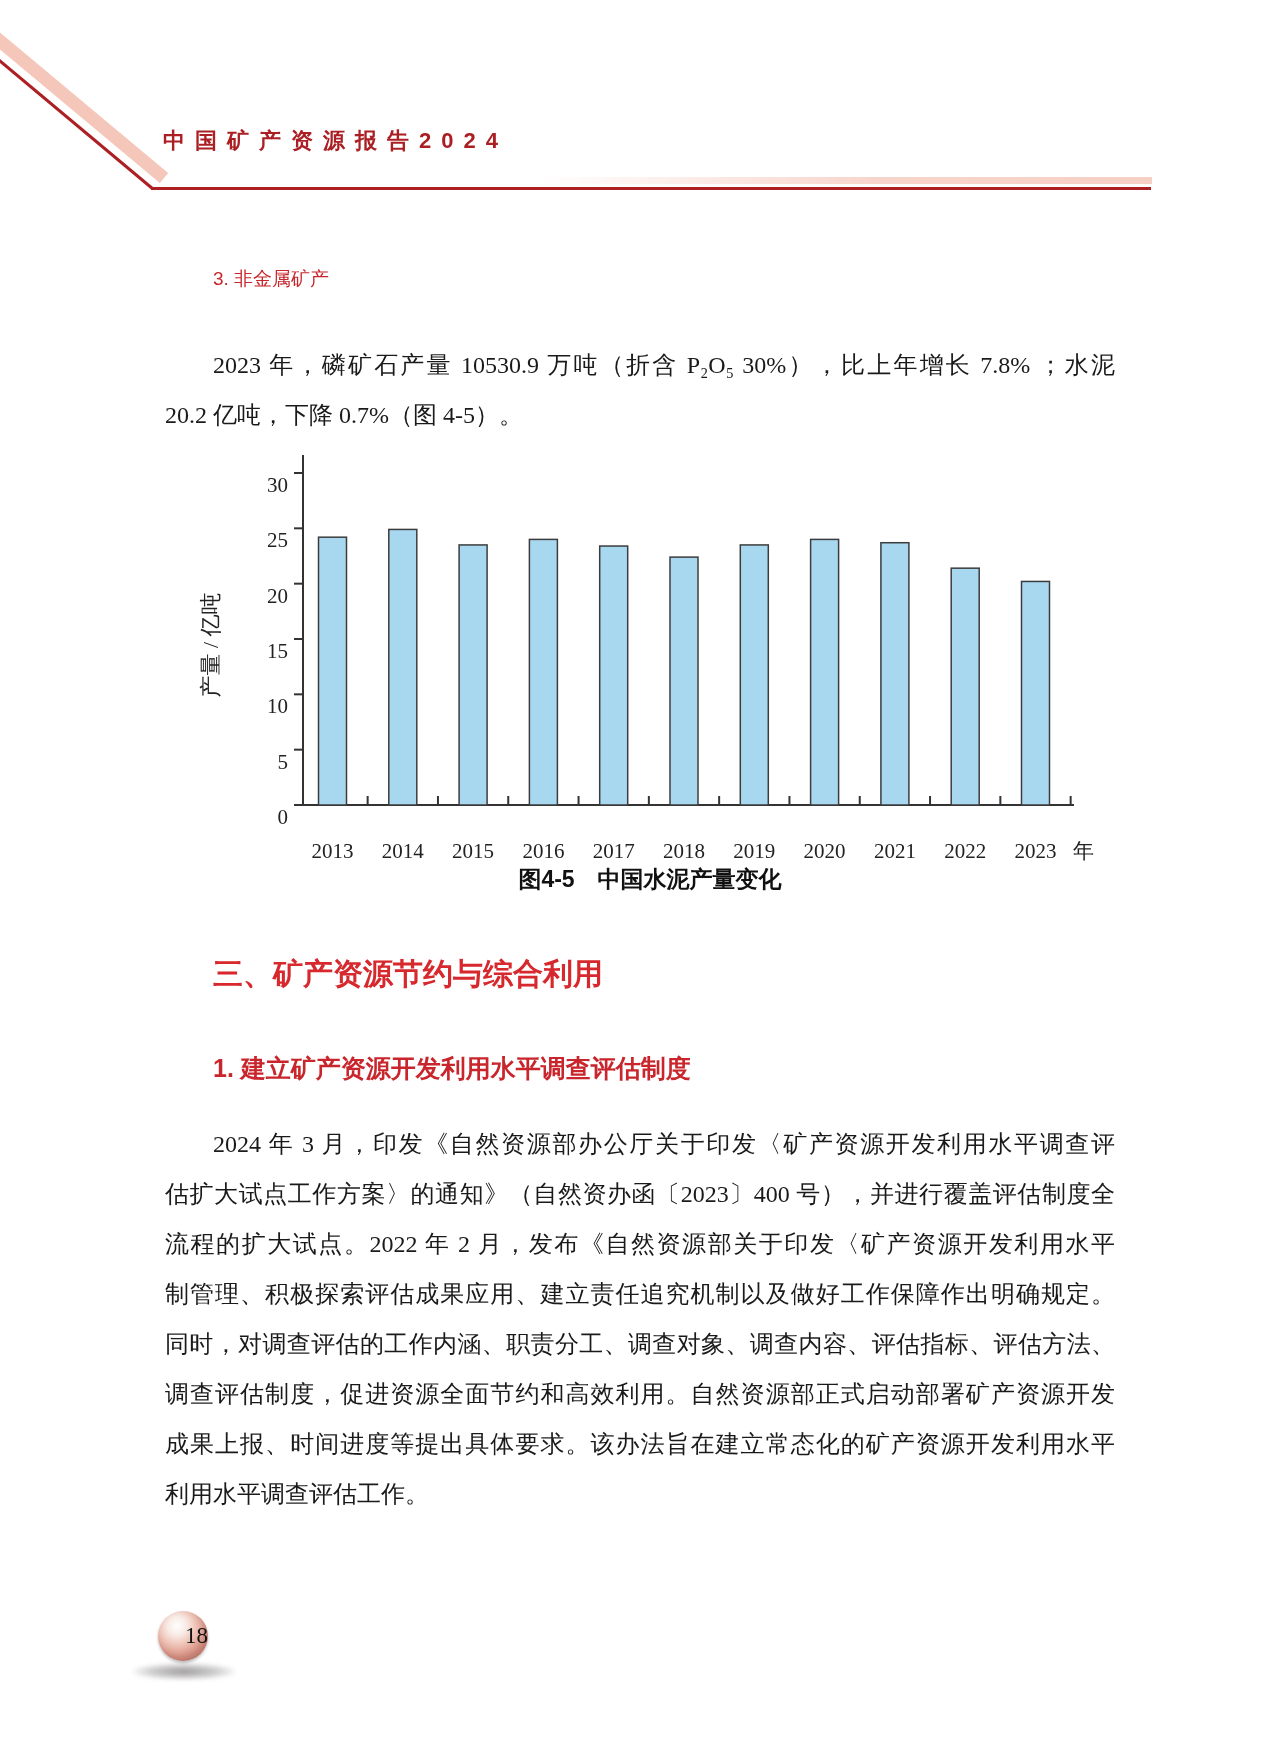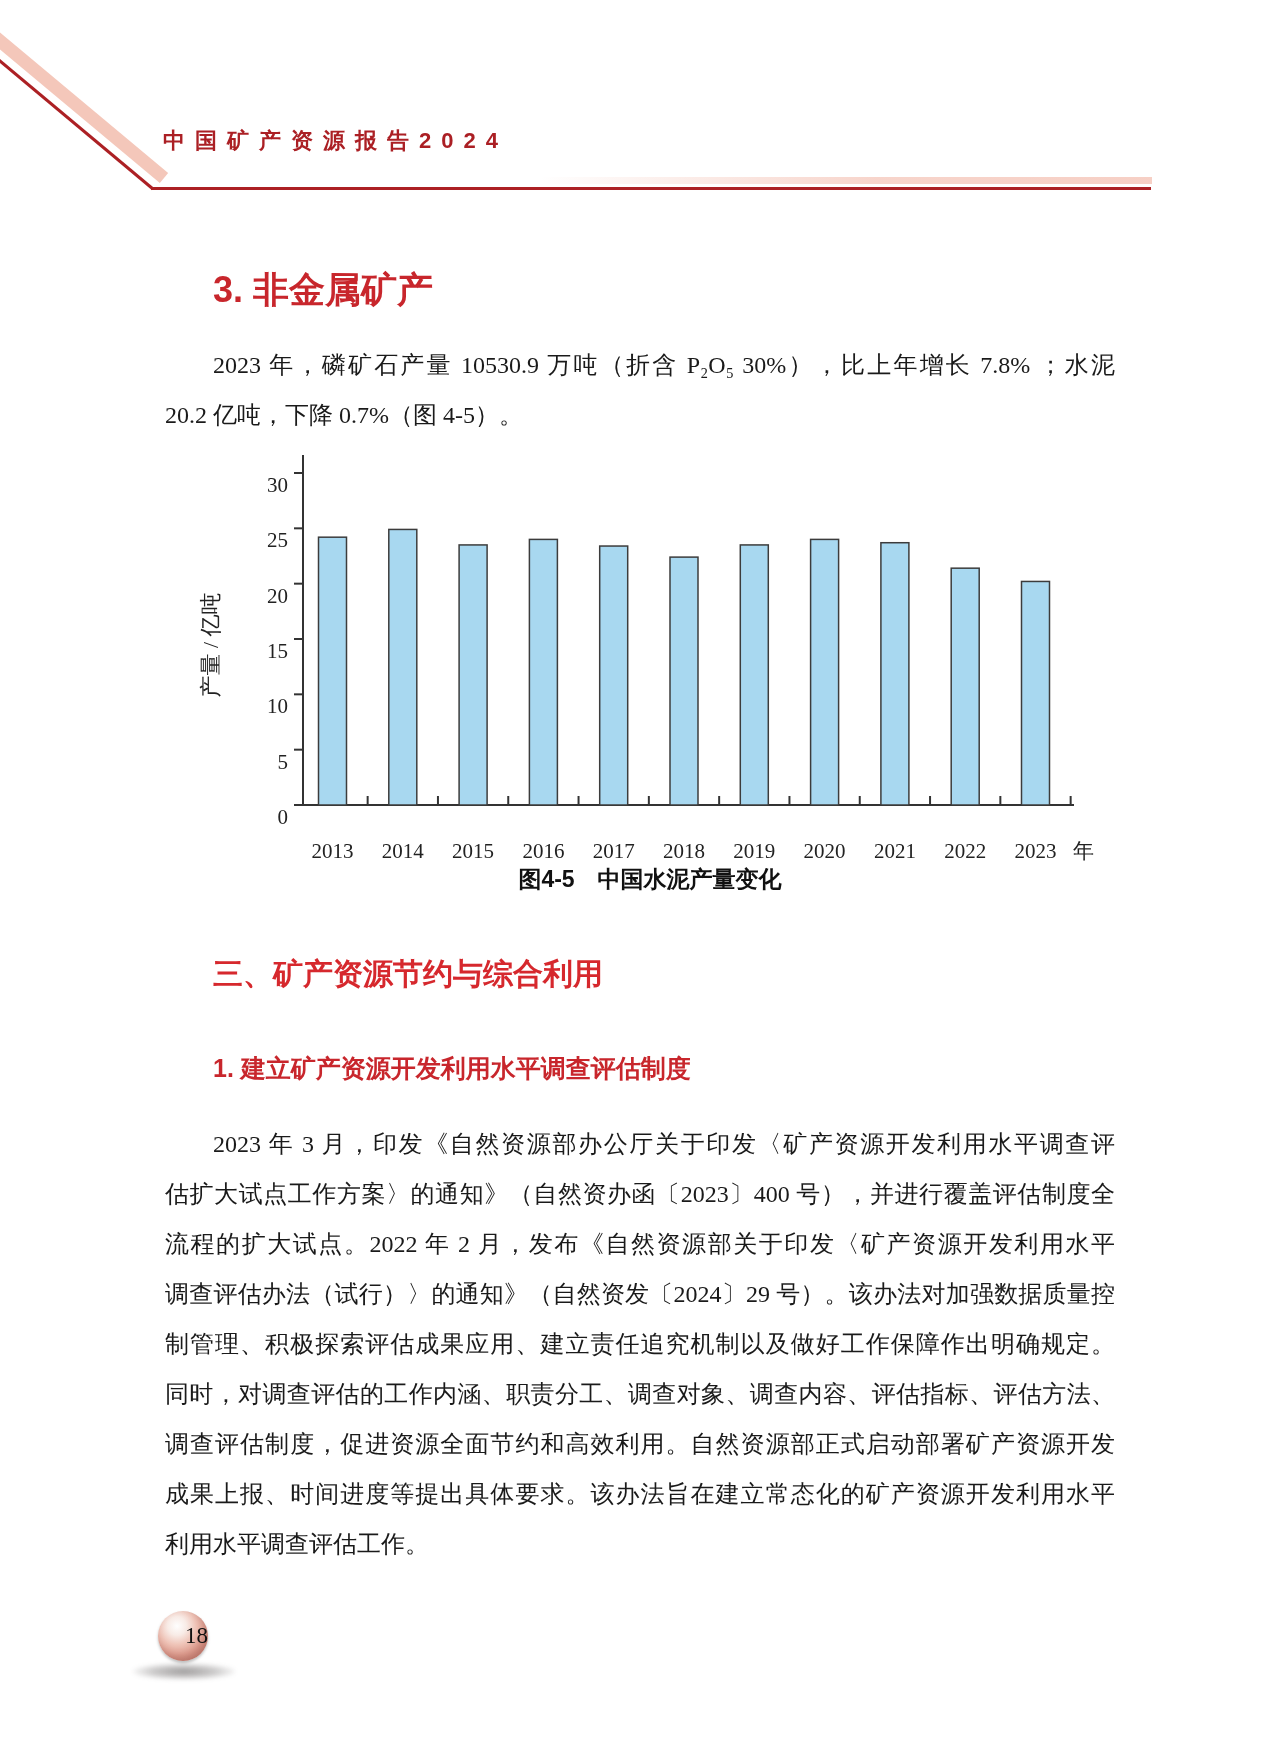--- a/index.html
+++ b/index.html
@@ -6,22 +6,22 @@
   .page{position:relative;width:1280px;height:1737px;background:#ffffff;margin:0 auto;overflow:hidden;
         font-family:"Liberation Serif","DejaVu Serif",serif;color:#1a1a1a;}
   .corner{position:absolute;left:0;top:0;}
   .fade-line{position:absolute;left:540px;top:177px;width:612px;height:7px;
       background:linear-gradient(90deg,rgba(246,205,194,0) 0%,rgba(246,205,194,.85) 55%,rgba(246,205,194,.95) 100%);}
   .rule{position:absolute;left:151px;top:187px;width:1000px;height:3px;background:#ac2024;}
   .doc-title{position:absolute;left:163px;top:126px;margin:0;
       font-family:"Liberation Sans","DejaVu Sans",sans-serif;font-weight:bold;
       font-size:22px;letter-spacing:10px;color:#ab1f24;white-space:nowrap;}
   .sec3{position:absolute;left:213px;top:266px;margin:0;
-      font-family:"Liberation Sans","DejaVu Sans",sans-serif;font-weight:bold;
-      font-size:36px;color:#c8262c;white-space:nowrap;}
+      font-family:"Liberation Sans","DejaVu Sans",sans-serif;font-weight:normal;
+      font-size:19px;color:#c8262c;white-space:nowrap;}
   .para{position:absolute;left:165px;width:950px;}
   .p1{top:340px;}
   .p2{top:1119px;}
   .tline{height:50px;line-height:50px;font-size:24px;text-align:justify;overflow:hidden;}
   .jfull{text-align-last:justify;}
   .indent{padding-left:48px;}
   .chart{position:absolute;left:190px;top:428px;width:920px;height:445px;}
   .chart svg text{font-family:"Liberation Serif","DejaVu Serif",serif;fill:#222;}
   .caption{position:absolute;left:190px;top:864px;width:920px;text-align:center;
       font-family:Liberation Sans, sans-serif;font-weight:bold;font-size:23px;color:#111;}
@@ -114,24 +114,23 @@
         <text x="893.5" y="430" text-anchor="middle" font-size="21">年</text>
         <text x="28" y="217" transform="rotate(-90 28 217)" text-anchor="middle" font-size="22">产量 / 亿吨</text>
       </svg>
   </div>
   <div class="caption">图4-5　中国水泥产量变化</div>
 
   <h2 class="secmajor">三、矿产资源节约与综合利用</h2>
   <h3 class="subsec">1. 建立矿产资源开发利用水平调查评估制度</h3>
 
   <div class="para p2">
-    <div class="tline jfull indent">2023 年 3 月，印发《自然资源部办公厅关于印发〈矿产资源开发利用水平调查评</div>
+    <div class="tline jfull indent">2024 年 3 月，印发《自然资源部办公厅关于印发〈矿产资源开发利用水平调查评</div>
     <div class="tline jfull">估扩大试点工作方案〉的通知》（自然资办函〔2023〕400 号），并进行覆盖评估制度全</div>
     <div class="tline jfull">流程的扩大试点。2022 年 2 月，发布《自然资源部关于印发〈矿产资源开发利用水平</div>
-    <div class="tline jfull">调查评估办法（试行）〉的通知》（自然资发〔2024〕29 号）。该办法对加强数据质量控</div>
     <div class="tline jfull">制管理、积极探索评估成果应用、建立责任追究机制以及做好工作保障作出明确规定。</div>
     <div class="tline jfull">同时，对调查评估的工作内涵、职责分工、调查对象、调查内容、评估指标、评估方法、</div>
     <div class="tline jfull">调查评估制度，促进资源全面节约和高效利用。自然资源部正式启动部署矿产资源开发</div>
     <div class="tline jfull">成果上报、时间进度等提出具体要求。该办法旨在建立常态化的矿产资源开发利用水平</div>
     <div class="tline">利用水平调查评估工作。</div>
   </div>
 
   <div class="ball-shadow"></div>
   <div class="ball">
     <span>18</span>

